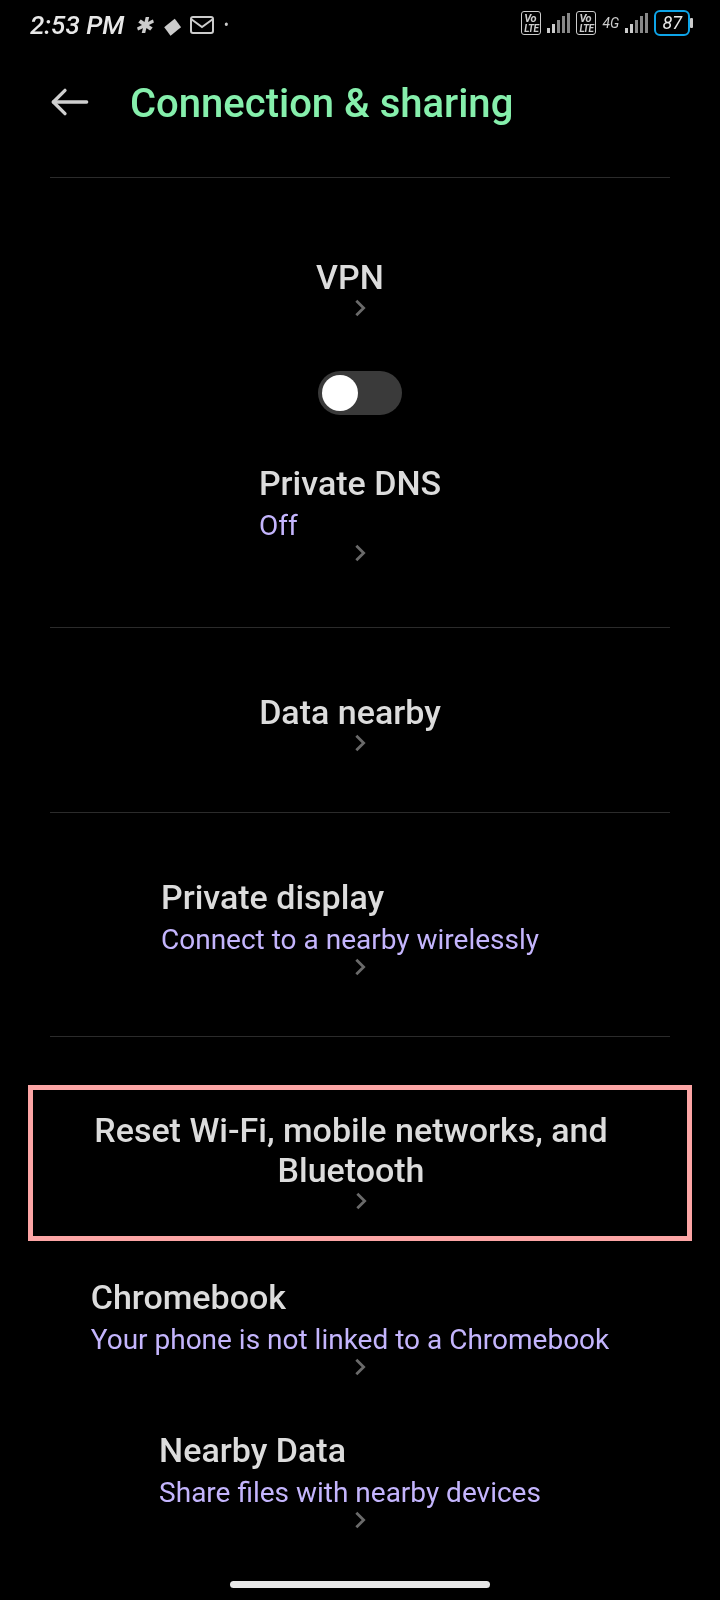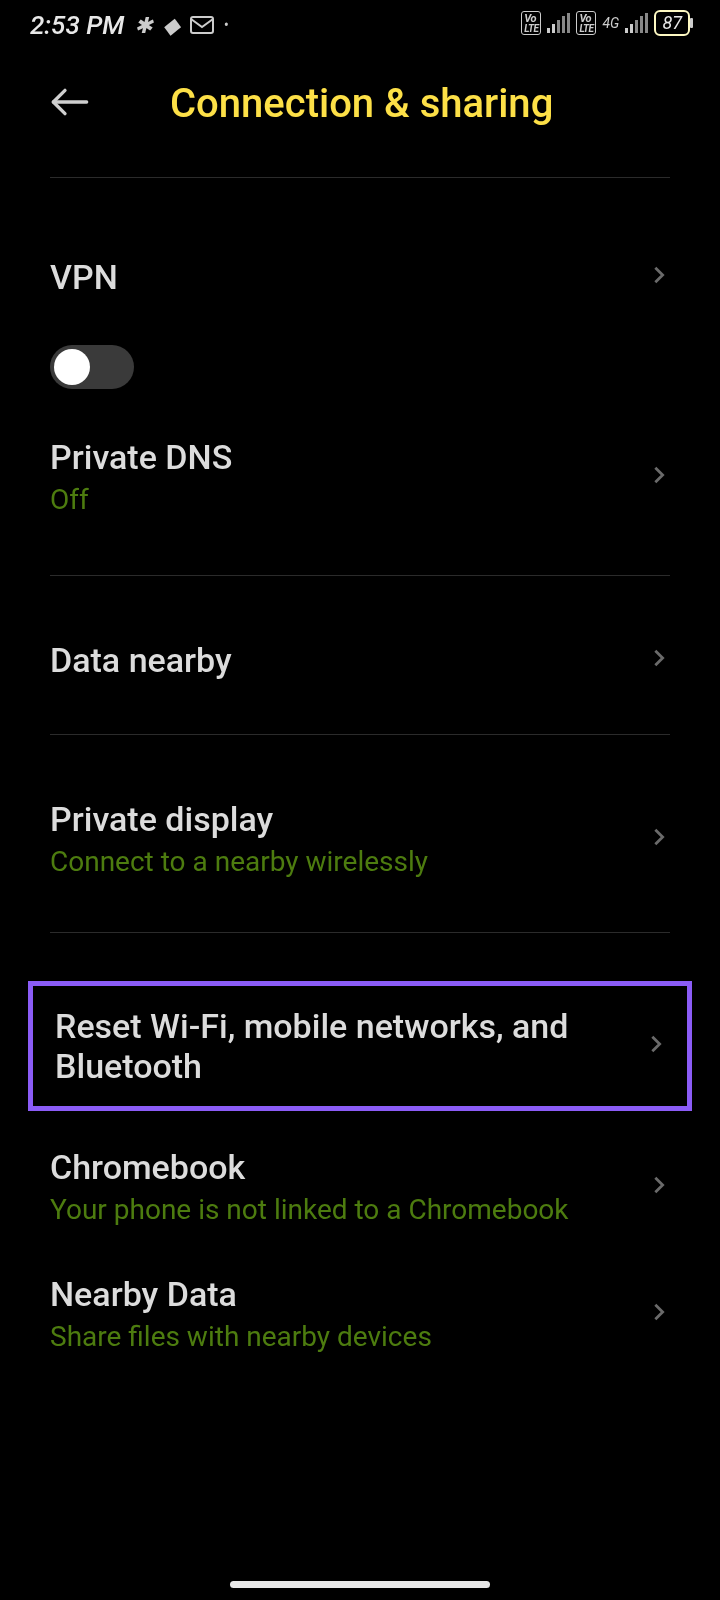--- a/index.html
+++ b/index.html
@@ -1,37 +1,37 @@
 <!DOCTYPE html>
 <html><head>
 <meta charset="utf-8">
 <style>
   * { margin: 0; padding: 0; box-sizing: border-box; }
   html, body { width: 720px; height: 1600px; background: #000; font-family: -apple-system, Roboto, "Helvetica Neue", Arial, sans-serif; overflow: hidden; }
   .status-bar { display: flex; justify-content: space-between; align-items: flex-start; padding: 10px 30px 0 30px; height: 60px; color: #e8e8e8; font-size: 26px; font-style: italic; }
   .status-left { display: flex; align-items: center; gap: 10px; font-weight: 500; }
   .status-right { display: flex; align-items: center; gap: 6px; margin-left: 32px; }
   .status-right .ind { font-size: 14px; color: #ccc; }
-  .battery-box { border: 2px solid #fef9c3; border-radius: 6px; padding: 0 6px; font-size: 18px; line-height: 22px; position: relative; }
+  .battery-box { border: 2px solid #0ea5e9; border-radius: 6px; padding: 0 6px; font-size: 18px; line-height: 22px; position: relative; }
   .battery-box::after { content:""; position:absolute; right:-5px; top:6px; width:3px; height:10px; background:#ccc; border-radius:1px; }
   .header { display: flex; align-items: center; padding: 20px 50px 50px 50px; }
   .back-btn { color: #cfcfcf; cursor: pointer; margin-right: 40px; }
   .back-btn svg { width: 40px; height: 40px; }
-  .title { color: #fde047; font-size: 40px; font-weight: 500; flex:1; text-align:left; margin-left: 40px;}
+  .title { color: #86efac; font-size: 40px; font-weight: 500; flex:1; text-align:left; }
   .divider { height: 1px; background: #2b2b2b; margin: 0 50px; }
   .section-gap { height: 55px; }
-  .row { display: flex; align-items: center; justify-content: space-between; padding: 24px 50px; cursor: pointer; }
+  .row { display: flex; align-items: center; justify-content: space-between; padding: 24px 50px; cursor: pointer; flex-direction: column; }
   .row .texts { display: flex; flex-direction: column; gap: 6px; flex:1; padding-right: 20px;}
   .row .label { color: #dcdcdc; font-size: 34px; font-weight: 500; }
-  .row .sub { color: #4d7c0f; font-size: 28px; }
+  .row .sub { color: #c4b5fd; font-size: 28px; }
   .chevron { color: #6a6a6a; }
   .chevron svg { width: 22px; height: 22px; }
   .toggle { width: 84px; height: 44px; border-radius: 22px; background: #3a3a3a; position: relative; }
   .toggle .knob { position: absolute; left: 4px; top: 4px; width: 36px; height: 36px; border-radius: 50%; background: #fff; }
-  .highlight-box { border: 5px solid #8b5cf6; margin: 8px 28px; }
+  .highlight-box { border: 5px solid #fca5a5; margin: 8px 28px; text-align: center; }
   .highlight-box .row { padding: 20px 20px 20px 22px; }
   .gesture-bar { position: absolute; bottom: 12px; left: 50%; transform: translateX(-50%); width: 260px; height: 7px; border-radius: 4px; background: #e8e8e8; }
   .mini-icon { display:inline-flex; align-items:center; justify-content:center; }
   .volte { border:1px solid #ccc; border-radius:3px; font-size:11px; line-height:12px; padding:1px 2px; color:#ccc; font-weight:bold; letter-spacing:-0.5px;}
   .volte small{display:block;font-size:10px;line-height:8px;}
   .signal { display:inline-flex; align-items:flex-end; gap:2px; height:20px;}
   .signal span{ width:3px; background:#888; display:inline-block;}
   .signal span:nth-child(1){height:5px;}
   .signal span:nth-child(2){height:9px;}
   .signal span:nth-child(3){height:13px;}

